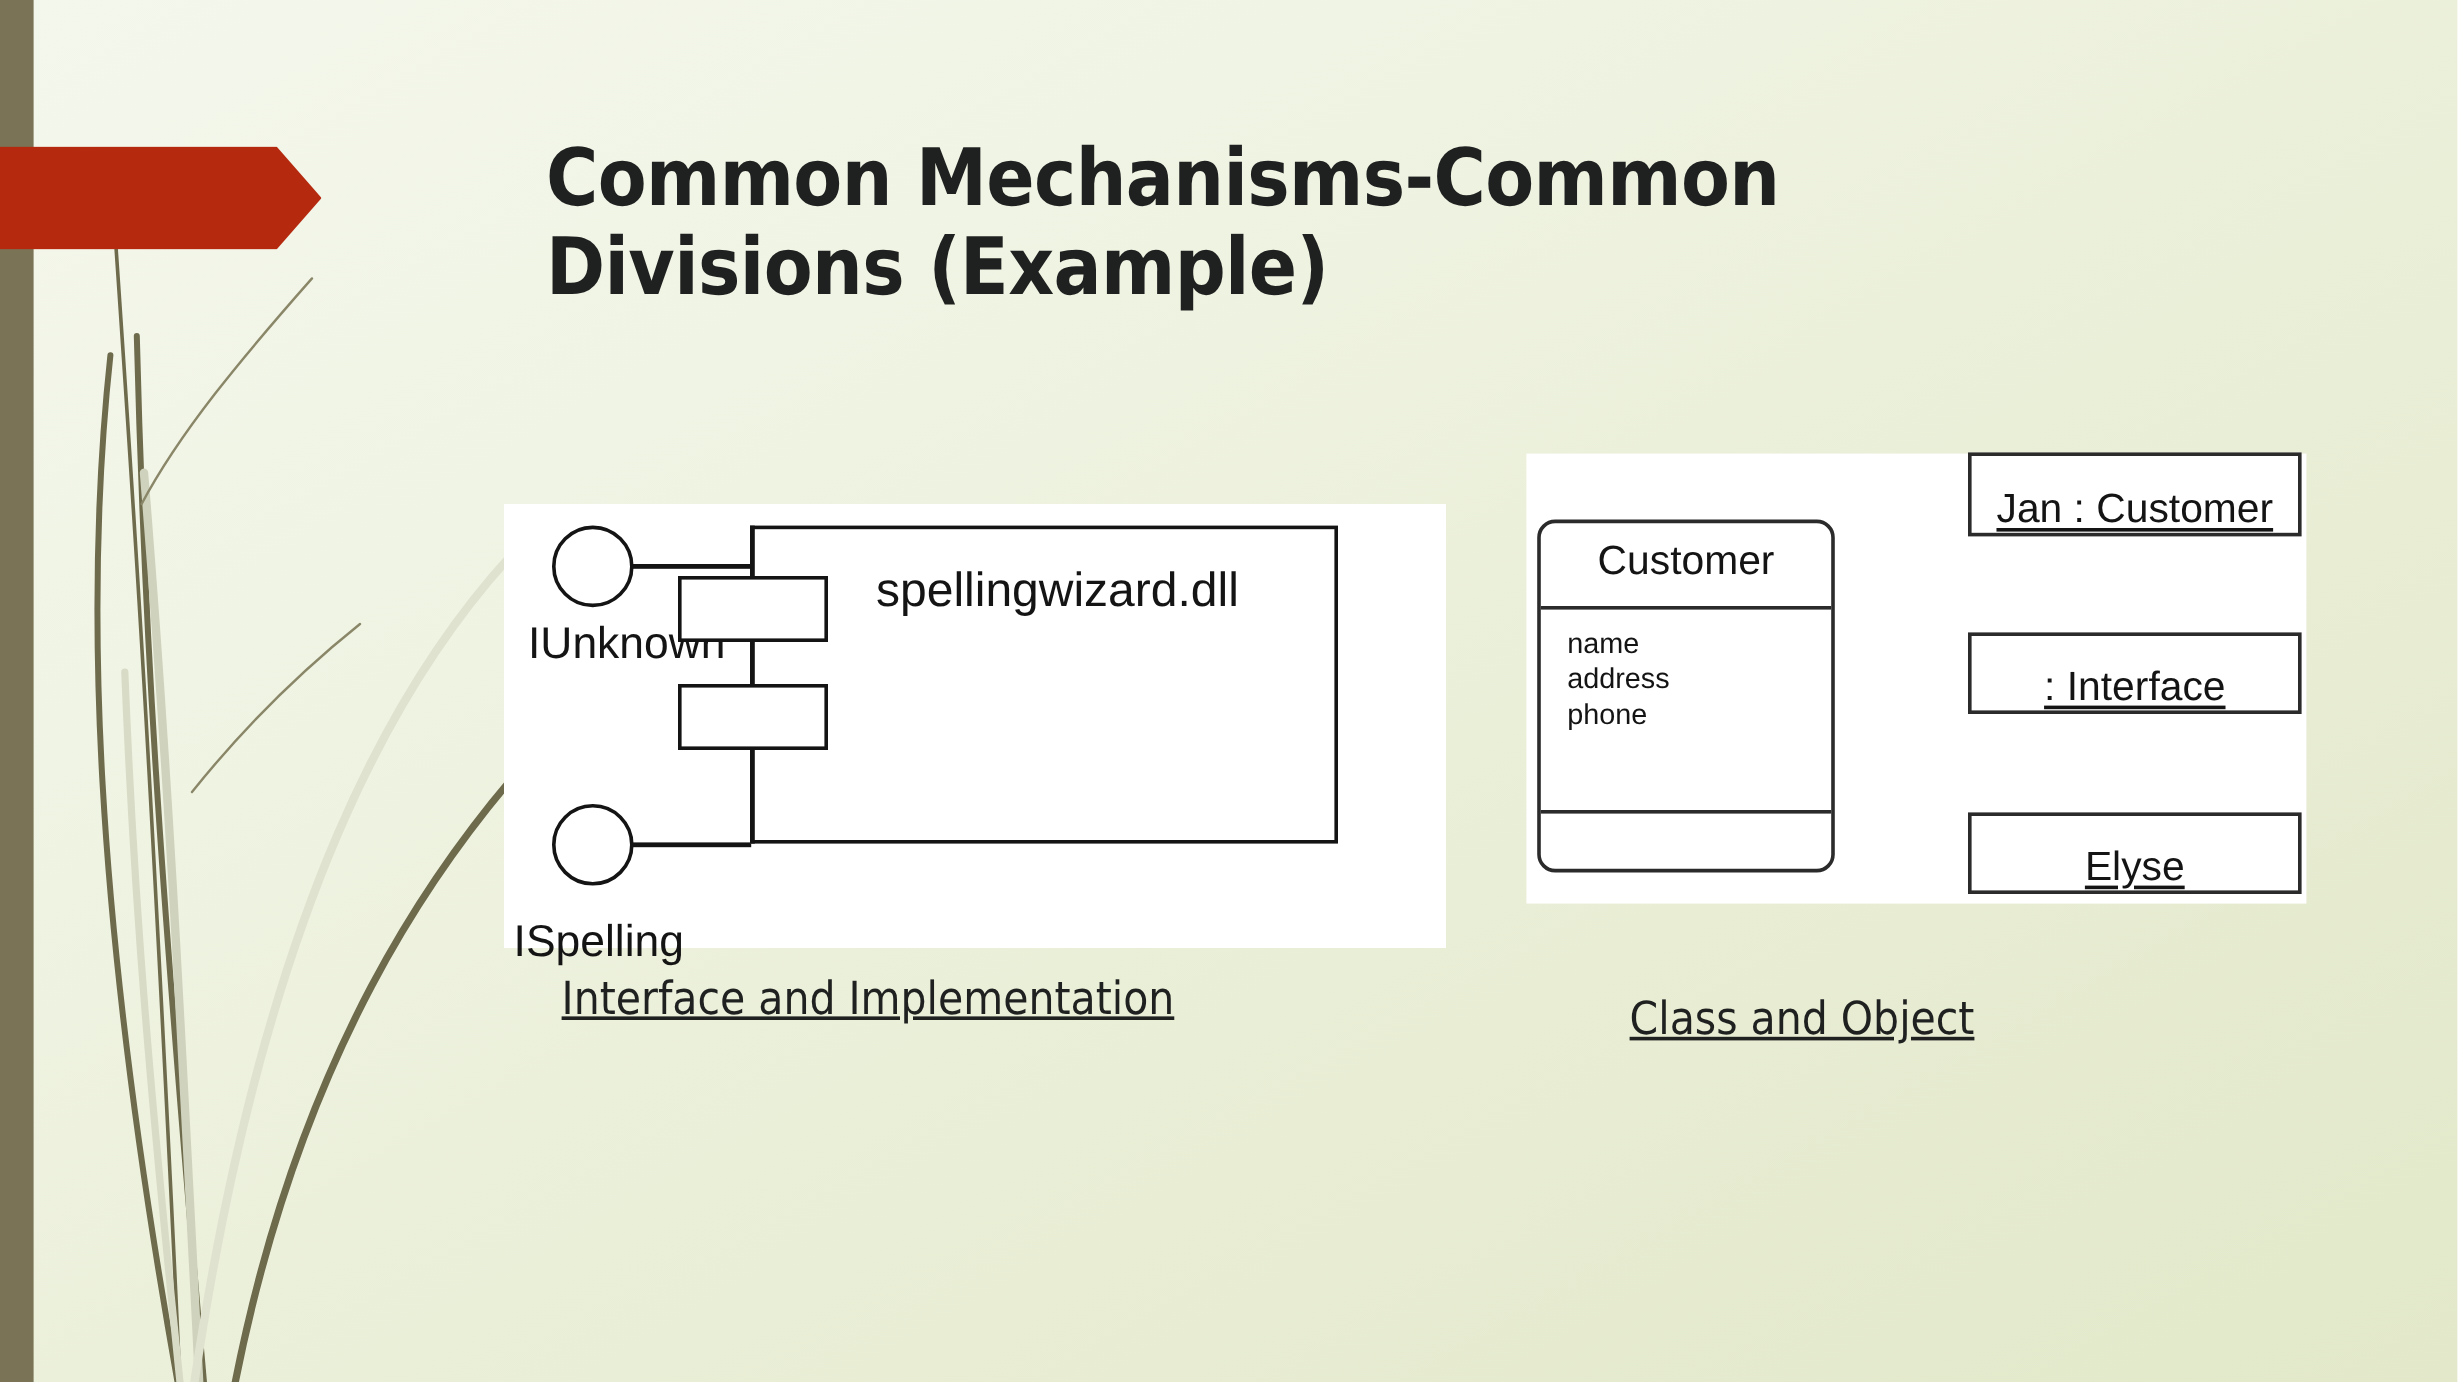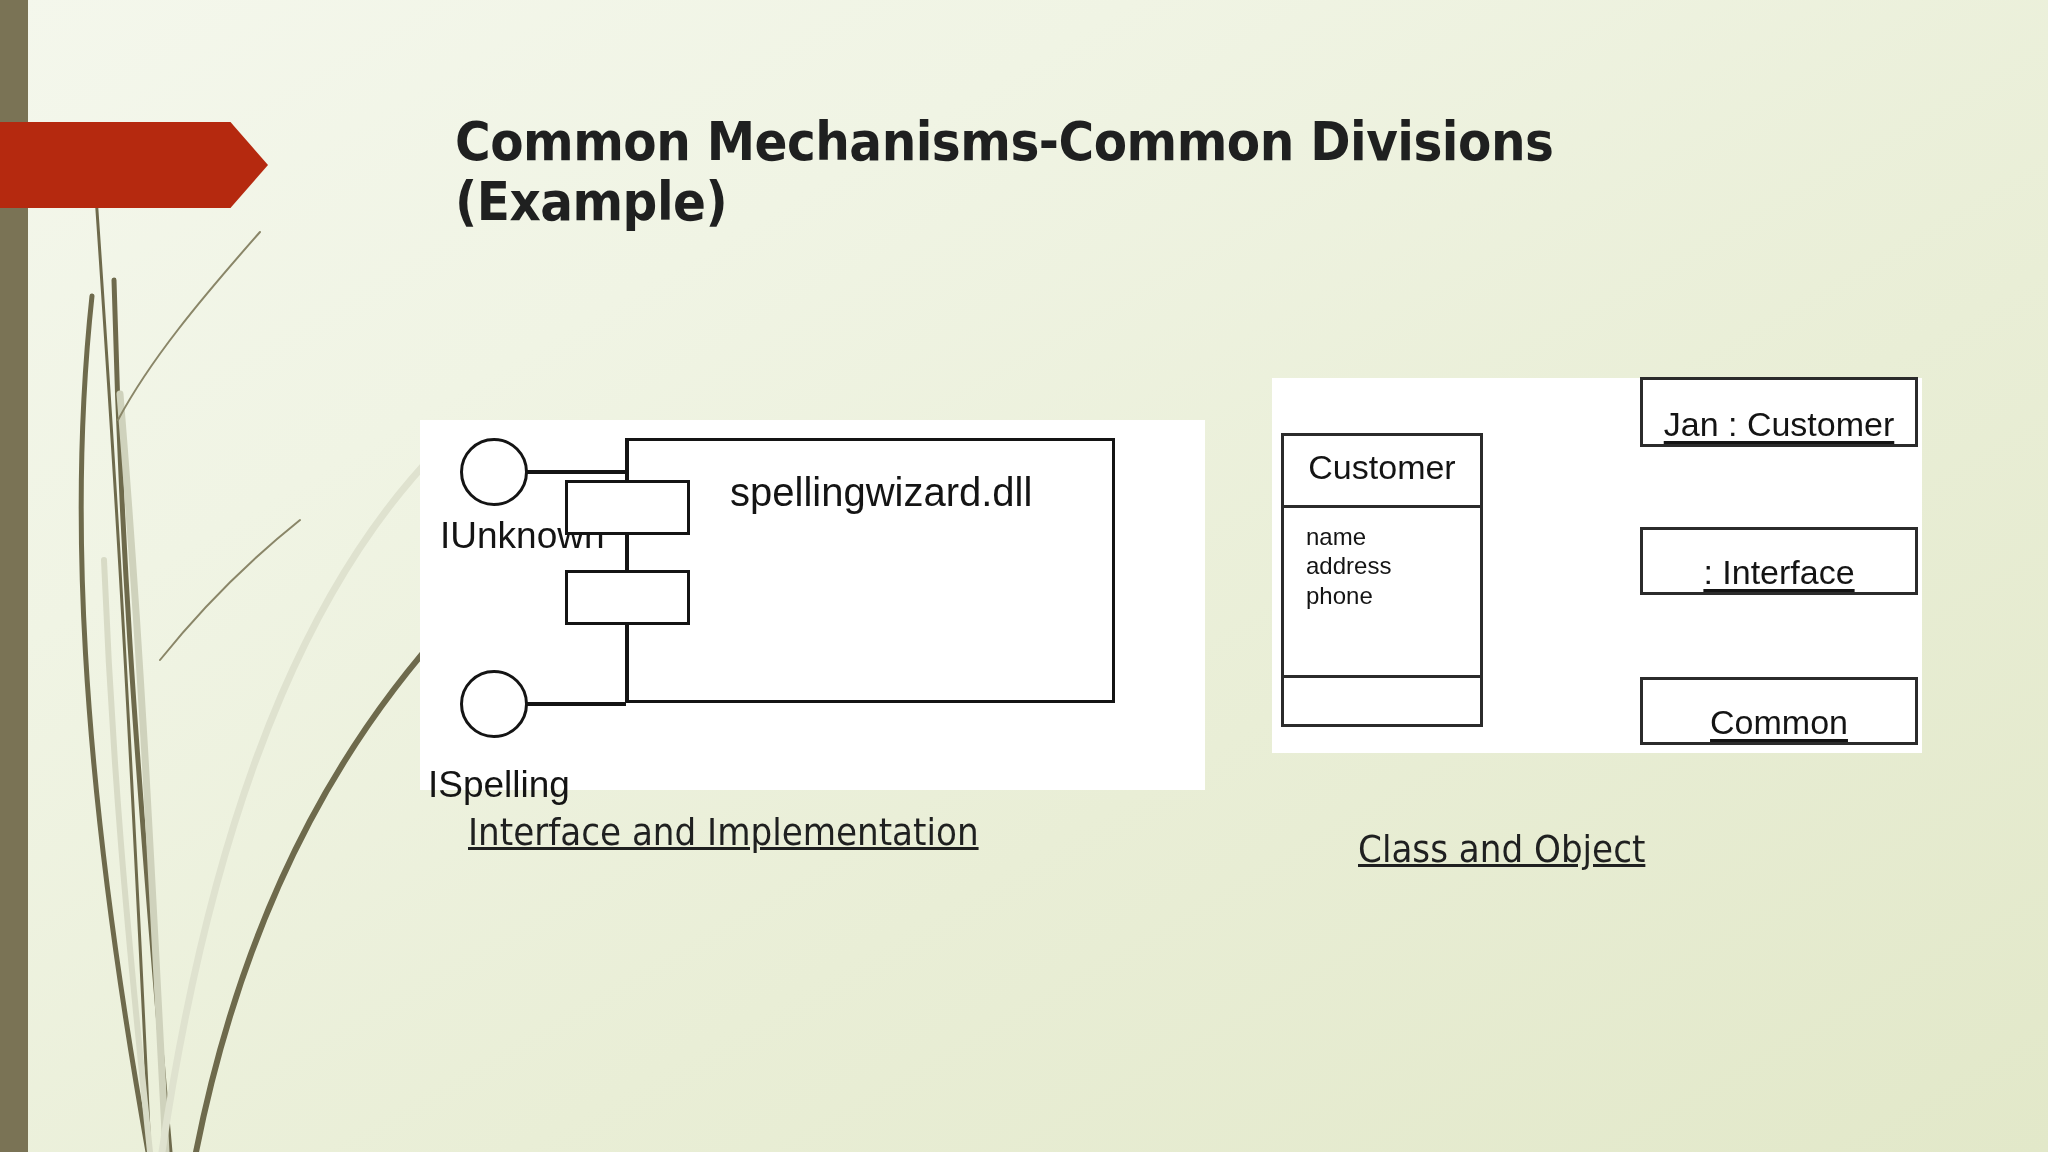--- a/index.html
+++ b/index.html
@@ -46,21 +46,21 @@
     height: 1152px;
     pointer-events: none;
   }
 
   
   #title {
     position: absolute;
     left: 455px;
     top: 112px;
     width: 1300px;
-    font-size: 54px;
+    font-size: 66px;
     line-height: 1.12;
     font-weight: 700;
     color: #1f2020;
     letter-spacing: -0.5px;
     font-family: "DejaVu Sans", sans-serif;
     font-stretch: condensed;
   }
 
   
   .picture-panel {
@@ -152,21 +152,21 @@
   }
   .class-attrs {
     font-size: 24px;
     color: #141414;
     padding: 14px 0 0 22px;
     line-height: 1.22;
     font-family: "Liberation Sans", sans-serif;
   }
 
   #customer-class {
-    left: 1281px; top: 433px; width: 202px; height: 294px;
+    left: 1281px; top: 433px; width: 248px; height: 294px; border-radius: 15px;
   }
   #customer-comp-name { height: 72px; }
   #customer-comp-attrs { height: 170px; }
   #customer-comp-ops  { height: 46px; }
 
   .object-box {
     position: absolute;
     border: 3px solid #2b2b2b;
     background: #ffffff;
     box-sizing: border-box;
@@ -257,18 +257,18 @@
     <div class="class-compartment" id="customer-comp-ops"></div>
   </div>
 
   <div class="object-box" id="object-jan">
     <span class="object-text">Jan : Customer</span>
   </div>
   <div class="object-box" id="object-anon">
     <span class="object-text">: Interface</span>
   </div>
   <div class="object-box" id="object-elyse">
-    <span class="object-text">Common</span>
+    <span class="object-text">Elyse</span>
   </div>
 
   <div class="caption" id="caption-right">Class and Object</div>
 
 </div>
 
 </body></html>

